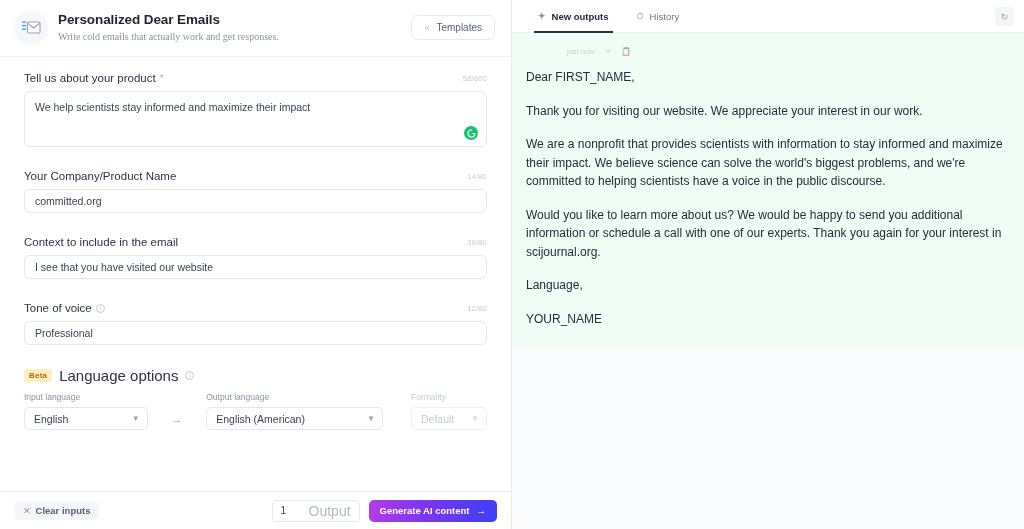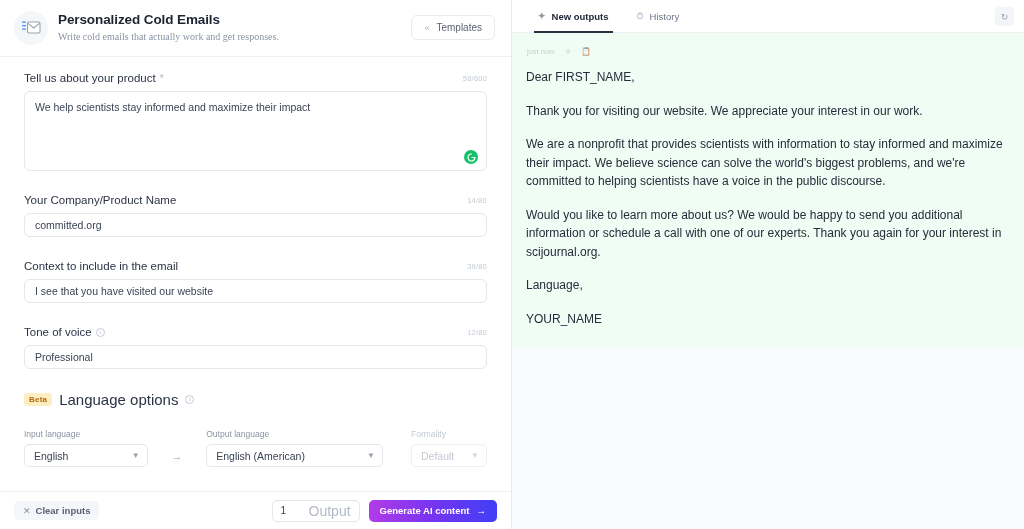--- a/index.html
+++ b/index.html
@@ -49,39 +49,39 @@
     margin-bottom: 6px; height: 14px;
   }
   .field-label {
     font-size: 11.5px; color: #2b3344; font-weight: normal;
     display: flex; align-items: center; gap: 4px;
   }
   .req-star { color: #aab1bf; font-size: 10px; }
   .counter { font-size: 7.5px; color: #c3c9d4; letter-spacing: 0.2px; }
 
   .textarea-box {
-    width: 100%; height: 80px; border: 1px solid #e3e6ec; border-radius: 6px;
+    width: 100%; height: 56px; border: 1px solid #e3e6ec; border-radius: 6px;
     background: #fff; padding: 8px 10px; position: relative;
     font-size: 10.5px; color: #3b4354; line-height: 15px;
   }
   .grammarly {
     position: absolute; right: 8px; bottom: 6px;
     width: 14px; height: 14px; border-radius: 50%;
     background: #15c26b; display: flex; align-items: center; justify-content: center;
   }
   .input-box {
     width: 100%; height: 24px; border: 1px solid #e3e6ec; border-radius: 6px;
     background: #fff; padding: 0 10px;
     font-size: 10.5px; color: #3b4354;
     display: flex; align-items: center;
   }
 
   
   .lang-section { margin-top: 18px; }
-  .lang-head { display: flex; align-items: center; gap: 7px; margin-bottom: 21px; }
+  .lang-head { display: flex; align-items: center; gap: 7px; margin-bottom: 8px; }
   .beta-badge {
     background: #fdeec2; color: #b06a12;
     font-size: 8px; font-weight: bold; border-radius: 3px;
     padding: 2px 5px; letter-spacing: 0.2px;
   }
   .lang-head-label { font-size: 15px; color: #2b3344; }
   .info-icon {
     width: 9px; height: 9px; border-radius: 50%;
     border: 1px solid #c3c9d4; color: #c3c9d4;
     font-size: 7px; line-height: 7px; text-align: center;
@@ -177,20 +177,21 @@
     display: flex; align-items: center; justify-content: center;
     color: #9aa2b1; font-size: 9px;
   }
   .output-card {
     background: #f0fdf5; padding: 14px 14px 20px 14px;
     flex: 0 0 auto;
   }
   .output-meta {
     display: flex; align-items: center; gap: 10px; margin-bottom: 12px;
     padding-left: 1px;
+    margin-left: 40px;
   }
   .just-now { font-size: 7.5px; color: #c0d6c8; }
   .meta-icon { font-size: 8px; color: #d4e7da; }
   .email-body { font-size: 12px; color: #252c3a; line-height: 18.5px; }
   .email-body p { margin-bottom: 15px; }
   .email-body p:last-child { margin-bottom: 0; }
   .out-rest { flex: 1 1 auto; background: #fafbfd; }
 </style>
 </head>
 <body>
@@ -203,21 +204,21 @@
       <div class="header-icon-wrap">
         <svg width="20" height="16" viewBox="0 0 20 16">
           <rect x="1" y="1.5" width="4" height="1.3" rx="0.6" fill="#3d8bfd"></rect>
           <rect x="1" y="5" width="4" height="1.3" rx="0.6" fill="#3d8bfd"></rect>
           <rect x="1" y="8.5" width="4" height="1.3" rx="0.6" fill="#3d8bfd"></rect>
           <rect x="6.5" y="2" width="12.5" height="11" rx="1.4" fill="#fff" stroke="#9aa2b1" stroke-width="1.1"></rect>
           <path d="M7 3.4l5.7 4.6L18.5 3.4" fill="none" stroke="#9aa2b1" stroke-width="1.1" stroke-linecap="round" stroke-linejoin="round"></path>
         </svg>
       </div>
       <div class="header-text">
-        <div class="header-title">Personalized Cold Emails</div>
+        <div class="header-title">Personalized Dear Emails</div>
         <div class="header-sub">Write cold emails that actually work and get responses.</div>
       </div>
       <div class="templates-wrap">
         <div class="templates-btn">
           <span class="dchev">«</span>
           <span>Templates</span>
         </div>
       </div>
     </div>
 

